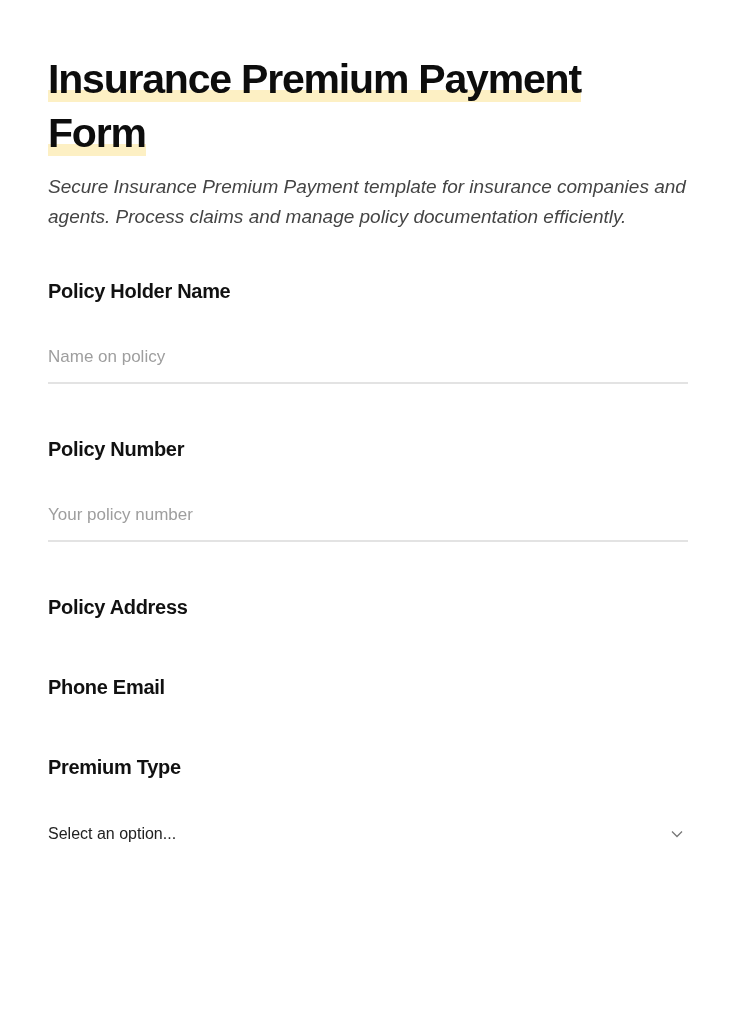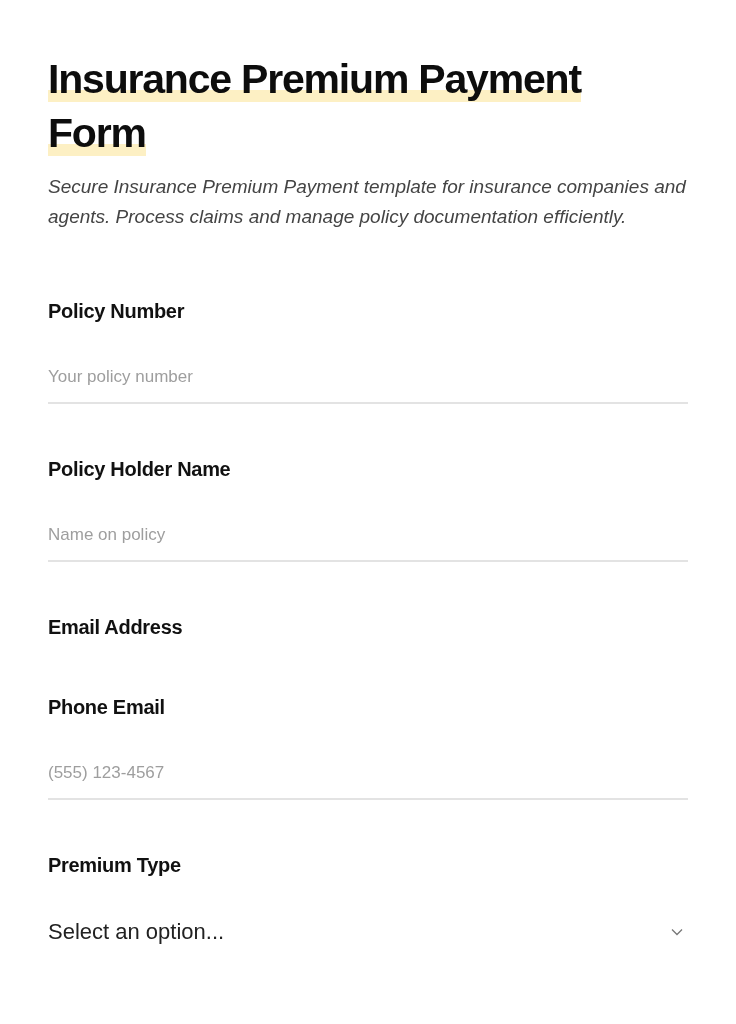--- a/index.html
+++ b/index.html
@@ -10,60 +10,59 @@
     font-size: 41px; font-weight: 700; line-height: 54px; letter-spacing: -1.2px;
     color: #0d0d0d; margin-bottom: 12px;
   }
   .title span {
     background: linear-gradient(to top, transparent 0px, #fdf0c4 0px, #fdf0c4 12px, transparent 12px);
     background-repeat: no-repeat;
     -webkit-box-decoration-break: clone; box-decoration-break: clone;
   }
   .subtitle {
     font-style: italic; font-size: 19px; line-height: 30px; color: #444444;
-    width: 640px; margin-bottom: 68px;
+    width: 640px; margin-bottom: 48px;
   }
   .field { margin-bottom: 54px; }
   .label { font-size: 20px; font-weight: 700; color: #111111; letter-spacing: -0.3px; height: 26px; margin-bottom: 26px; }
   .input {
     display: block; width: 640px; height: 52px; border: none; border-bottom: 2px solid #e3e3e3;
     font-family: "Liberation Sans", sans-serif; font-size: 17px; color: #111111; background: transparent; outline: none;
     padding: 0;
   }
   .input::placeholder { color: #9e9e9e; }
   .select {
     position: relative; width: 640px; height: 52px; display: flex; align-items: center; justify-content: space-between;
-    font-size: 22px; color: #222222;
+    font-size: 16px; color: #222222;
   }
   .chevron { width: 14px; height: 14px; margin-right: 4px; }
 </style>
 </head>
 <body>
 
 <div class="page">
   <h1 class="title"><span>Insurance Premium Payment Form</span></h1>
   <p class="subtitle">Secure Insurance Premium Payment template for insurance companies and agents. Process claims and manage policy documentation efficiently.</p>
 
   <div class="field">
+    <div class="label">Policy Holder Name</div>
+    <input class="input" type="text" placeholder="Name on policy" style="">
+  </div>
+
+  <div class="field">
     <div class="label">Policy Number</div>
     <input class="input" type="text" placeholder="Your policy number" style="">
   </div>
 
   <div class="field">
-    <div class="label">Policy Holder Name</div>
-    <input class="input" type="text" placeholder="Name on policy" style="">
-  </div>
-
-  <div class="field">
-    <div class="label">Email Address</div>
+    <div class="label">Policy Address</div>
   </div>
 
   <div class="field">
     <div class="label">Phone Email</div>
-    <input class="input" type="tel" placeholder="(555) 123-4567" style="">
   </div>
 
   <div class="field">
     <div class="label">Premium Type</div>
     <div class="select">
       <span>Select an option...</span>
       <svg class="chevron" viewBox="0 0 14 14">
         <polyline points="2,4.5 7,9.5 12,4.5" fill="none" stroke="#777777" stroke-width="1.3"></polyline>
       </svg>
     </div>

